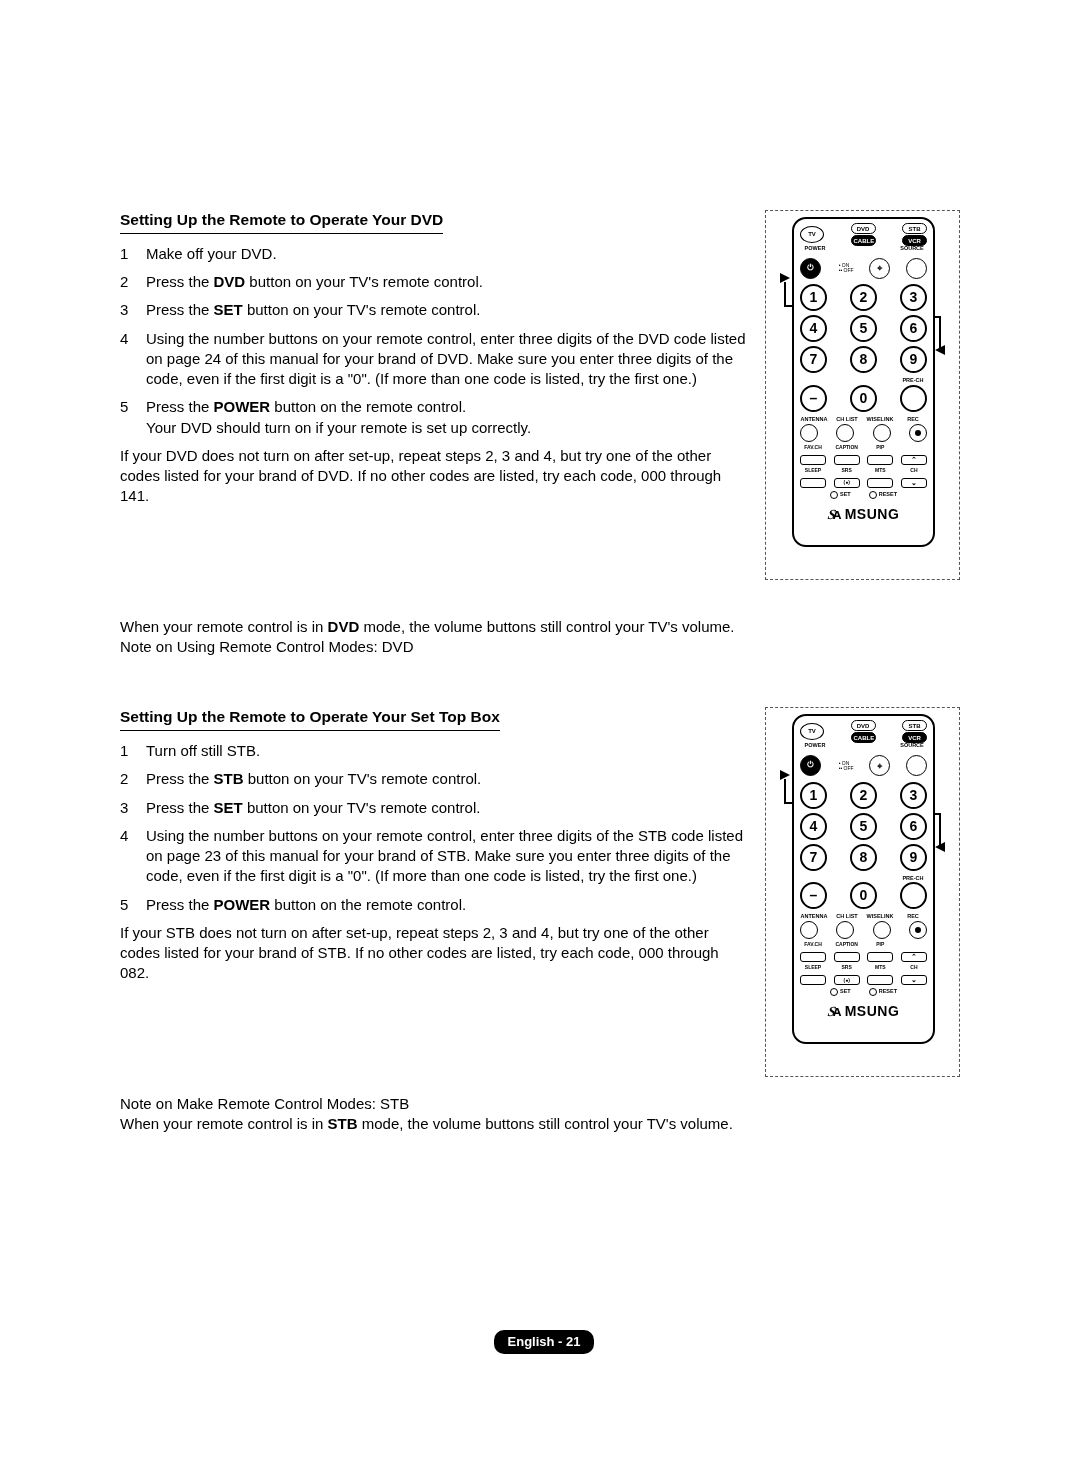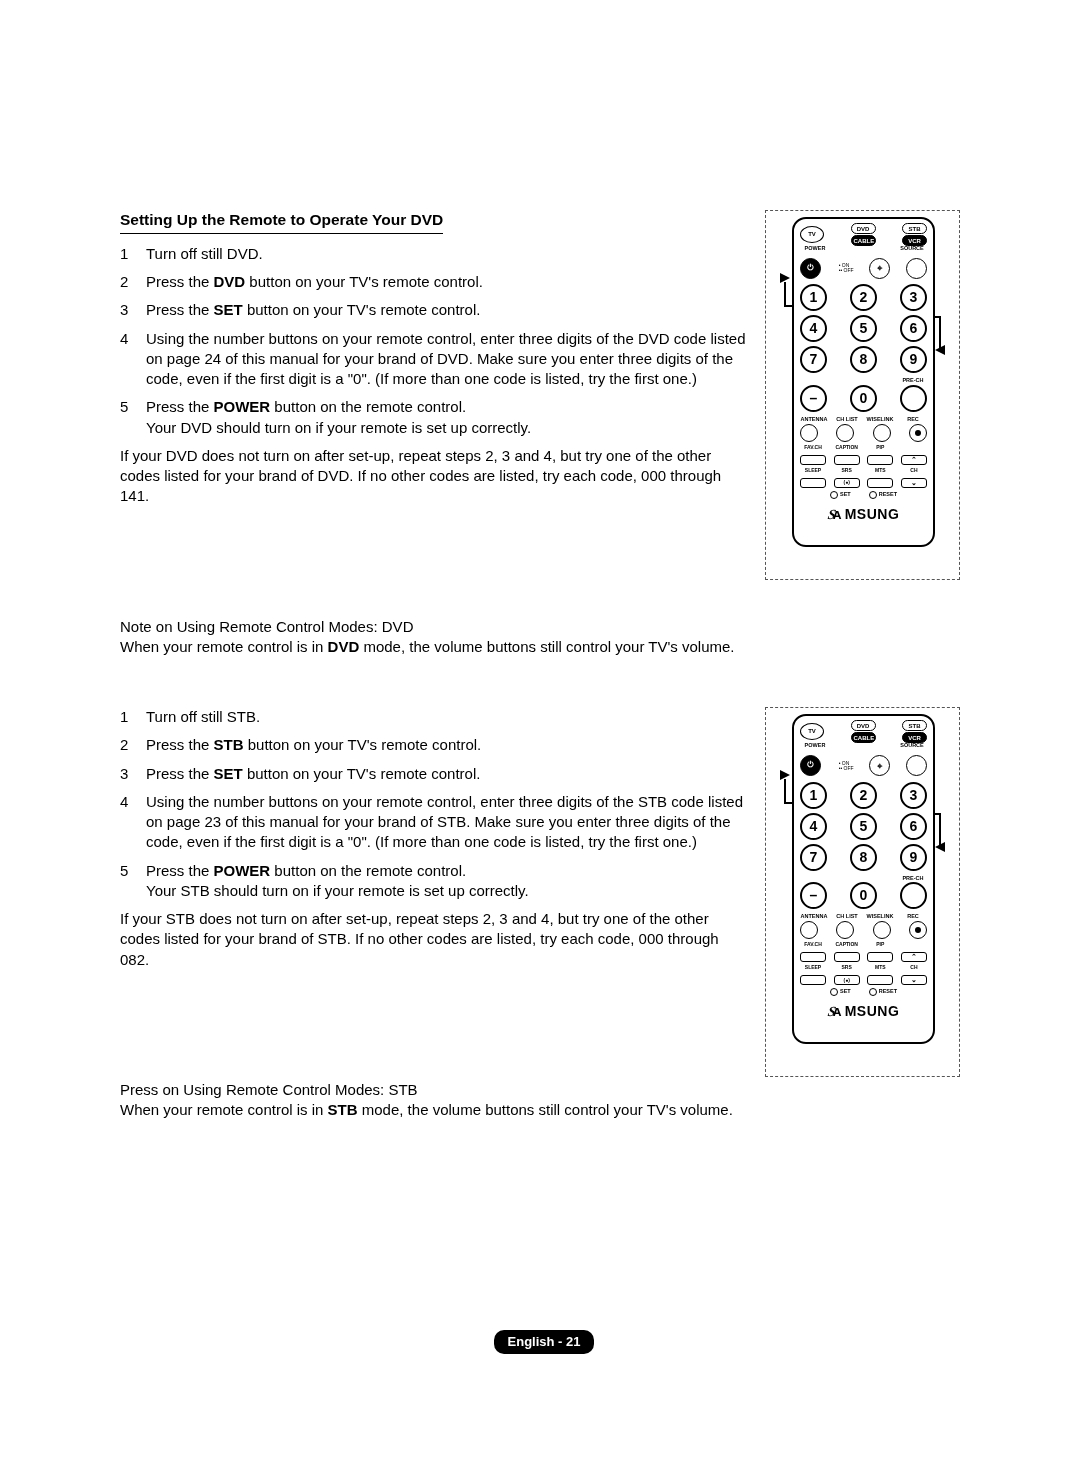--- a/index.html
+++ b/index.html
@@ -118,43 +118,43 @@
 <body>
 
 <div class="page">
 
   <div class="section">
     <div class="text-col">
       <div class="heading">Setting Up the Remote to Operate Your DVD</div>
       <ol class="steps">
         <li>
             <span class="num">1</span>
-            <span class="txt">Turn off still DVD.</span>
+            <span class="txt">Make off your DVD.</span>
           </li>
         <li>
             <span class="num">2</span>
             <span class="txt"><span>Press the </span><b>DVD</b><span> button on your TV's remote control.</span></span>
           </li>
         <li>
             <span class="num">3</span>
             <span class="txt"><span>Press the </span><b>SET</b><span> button on your TV's remote control.</span></span>
           </li>
         <li>
             <span class="num">4</span>
             <span class="txt">Using the number buttons on your remote control, enter three digits of the DVD code listed on page 24 of this manual for your brand of DVD. Make sure you enter three digits of the code, even if the first digit is a "0". (If more than one code is listed, try the first one.)</span>
           </li>
         <li>
             <span class="num">5</span>
             <span class="txt"><span>Press the </span><b>POWER</b><span> button on the remote control.</span><br><span>Your DVD should turn on if your remote is set up correctly.</span></span>
           </li>
       </ol>
       <div class="para">If your DVD does not turn on after set-up, repeat steps 2, 3 and 4, but try one of the other codes listed for your brand of DVD. If no other codes are listed, try each code, 000 through 141.</div>
       <div class="note-block">
+        <div><span>When your remote control is in </span><b>DVD</b><span> mode, the volume buttons still control your TV's volume.</span></div>
         <div>Note on Using Remote Control Modes: DVD</div>
-        <div><span>When your remote control is in </span><b>DVD</b><span> mode, the volume buttons still control your TV's volume.</span></div>
       </div>
     </div>
 
     <div class="remote-col">
       <div class="remote-box">
 
         <div class="tri tri-right" style="left:14px; top:62px;"></div>
         <div class="line-v" style="left:18px; top:71px; height:24px;"></div>
         <div class="line-h" style="left:18px; top:94px; width:10px;"></div>
 
@@ -250,45 +250,46 @@
             <span><span class="tinycirc"></span><span>RESET</span></span>
           </div>
           <div class="brand"><span class="logo-s">S</span><span style="position:relative;left:-3px;">ᴀ</span><span>MSUNG</span></div>
         </div>
       </div>
     </div>
   </div>
 
   <div class="section">
     <div class="text-col">
+      <div class="heading">Setting Up the Remote to Operate Your Set Top Box</div>
       <ol class="steps">
         <li>
             <span class="num">1</span>
             <span class="txt">Turn off still STB.</span>
           </li>
         <li>
             <span class="num">2</span>
             <span class="txt"><span>Press the </span><b>STB</b><span> button on your TV's remote control.</span></span>
           </li>
         <li>
             <span class="num">3</span>
             <span class="txt"><span>Press the </span><b>SET</b><span> button on your TV's remote control.</span></span>
           </li>
         <li>
             <span class="num">4</span>
             <span class="txt">Using the number buttons on your remote control, enter three digits of the STB code listed on page 23 of this manual for your brand of STB. Make sure you enter three digits of the code, even if the first digit is a "0". (If more than one code is listed, try the first one.)</span>
           </li>
         <li>
             <span class="num">5</span>
-            <span class="txt"><span>Press the </span><b>POWER</b><span> button on the remote control.</span><br><span>Your STB should turn on if your remote is set up correctly.</span></span>
+            <span class="txt"><span>Press the </span><b>POWER</b><span> button on the remote control.</span><br></span>
           </li>
       </ol>
       <div class="para">If your STB does not turn on after set-up, repeat steps 2, 3 and 4, but try one of the other codes listed for your brand of STB. If no other codes are listed, try each code, 000 through 082.</div>
       <div class="note-block">
-        <div>Press on Using Remote Control Modes: STB</div>
+        <div>Note on Make Remote Control Modes: STB</div>
         <div><span>When your remote control is in </span><b>STB</b><span> mode, the volume buttons still control your TV's volume.</span></div>
       </div>
     </div>
 
     <div class="remote-col">
       <div class="remote-box">
         <div class="tri tri-right" style="left:14px; top:62px;"></div>
         <div class="line-v" style="left:18px; top:71px; height:24px;"></div>
         <div class="line-h" style="left:18px; top:94px; width:10px;"></div>
 

